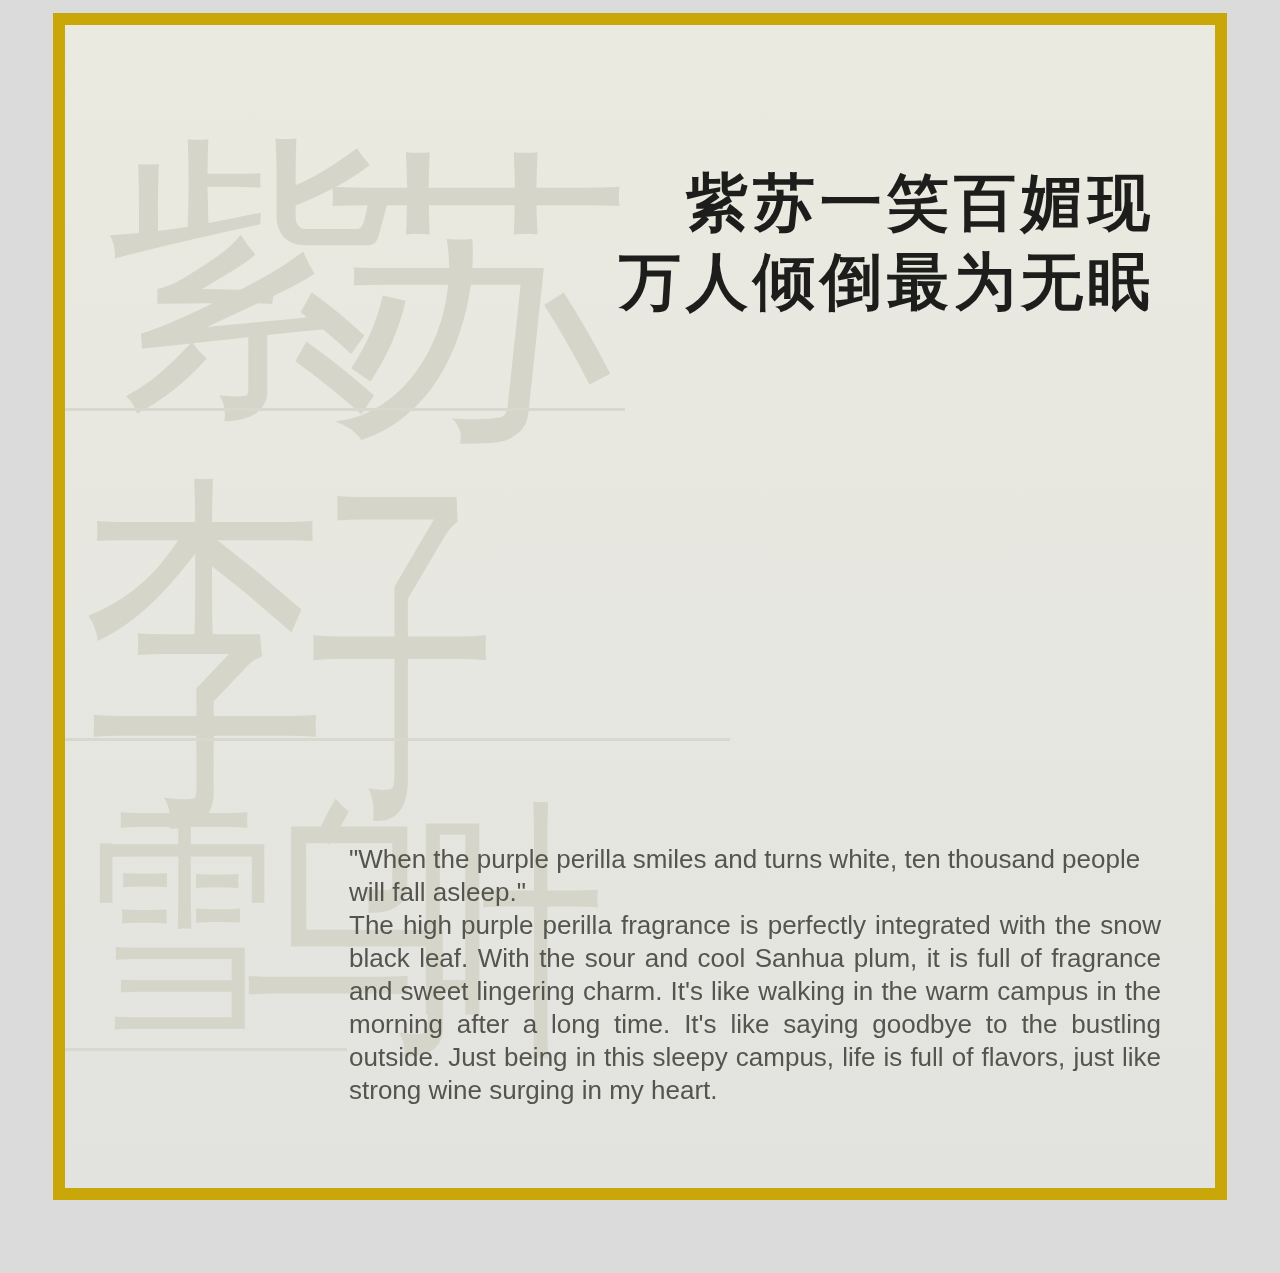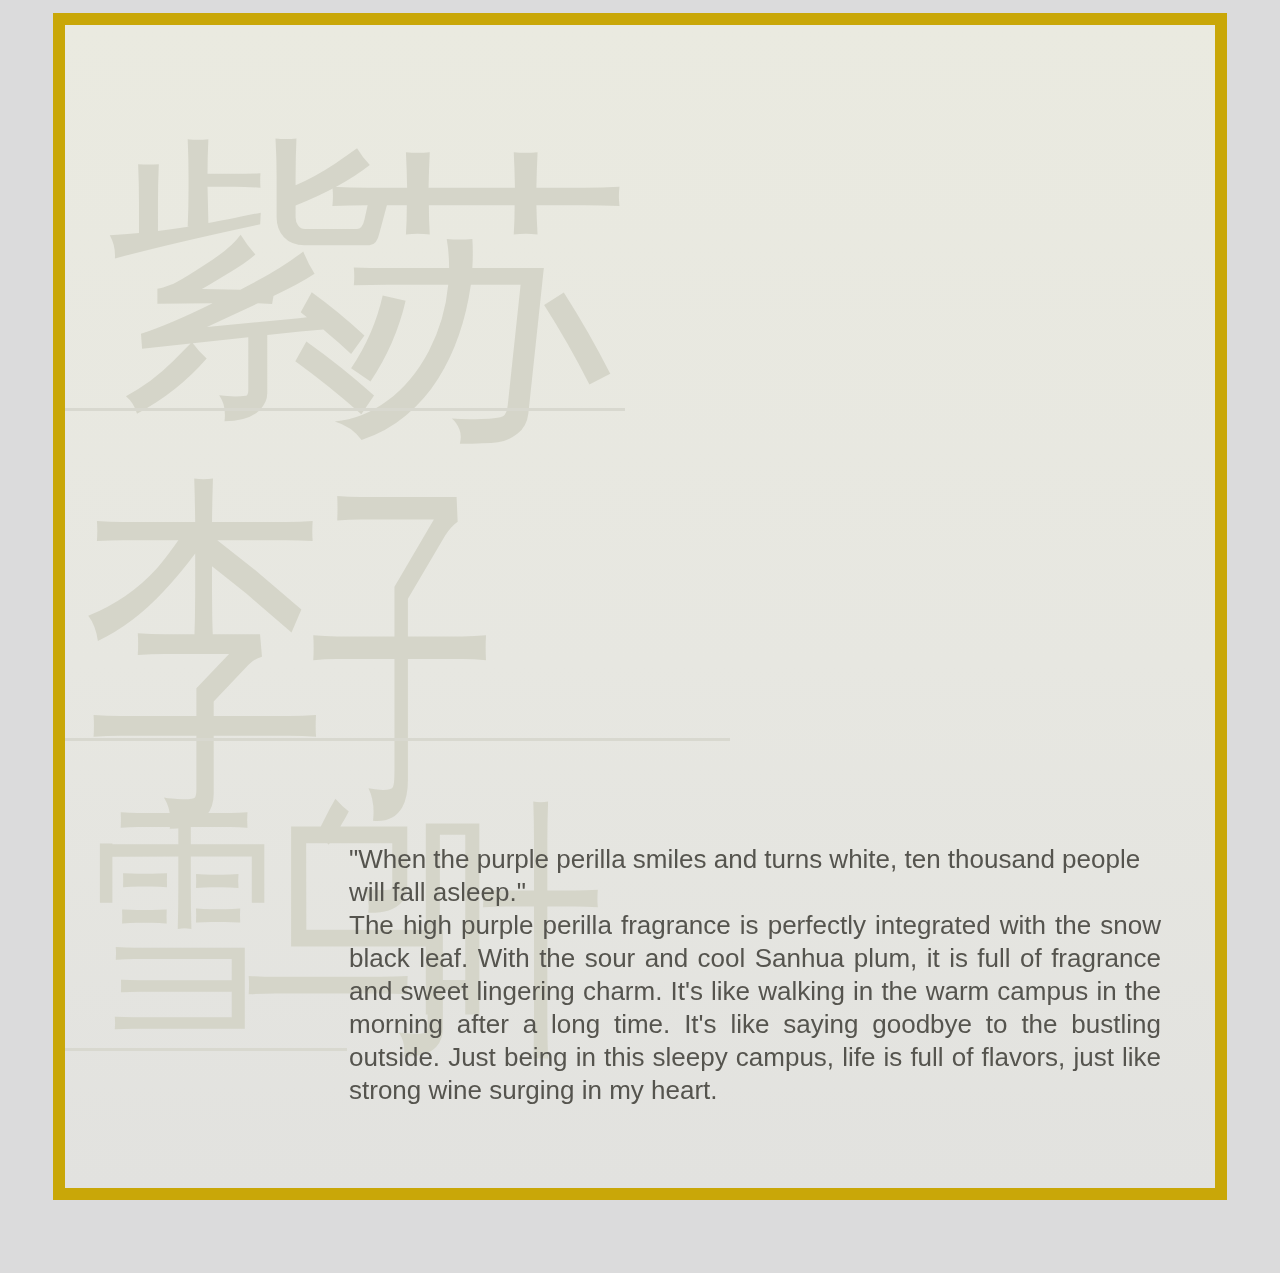--- a/index.html
+++ b/index.html
@@ -107,20 +107,24 @@
       <span class="wm wm-li">李</span>
       <span class="wm wm-zi2">子</span>
       <span class="wm wm-xue">雪</span>
       <span class="wm wm-wu">乌</span>
       <span class="wm wm-ye">叶</span>
 
       <div class="rule rule1"></div>
       <div class="rule rule2"></div>
       <div class="rule rule3"></div>
 
+      <div class="calligraphy">
+        <div>紫苏一笑百媚现</div>
+        <div>万人倾倒最为无眠</div>
+      </div>
 
 
       <div class="en">
         <p class="quote">"When the purple perilla smiles and turns white, ten thousand people will fall asleep."</p>
         <p class="trans">The high purple perilla fragrance is perfectly integrated with the snow black leaf. With the sour and cool Sanhua plum, it is full of fragrance and sweet lingering charm. It's like walking in the warm campus in the morning after a long time. It's like saying goodbye to the bustling outside. Just being in this sleepy campus, life is full of flavors, just like strong wine surging in my heart.</p>
       </div>
 
     </div>
   </div>
 </div>

